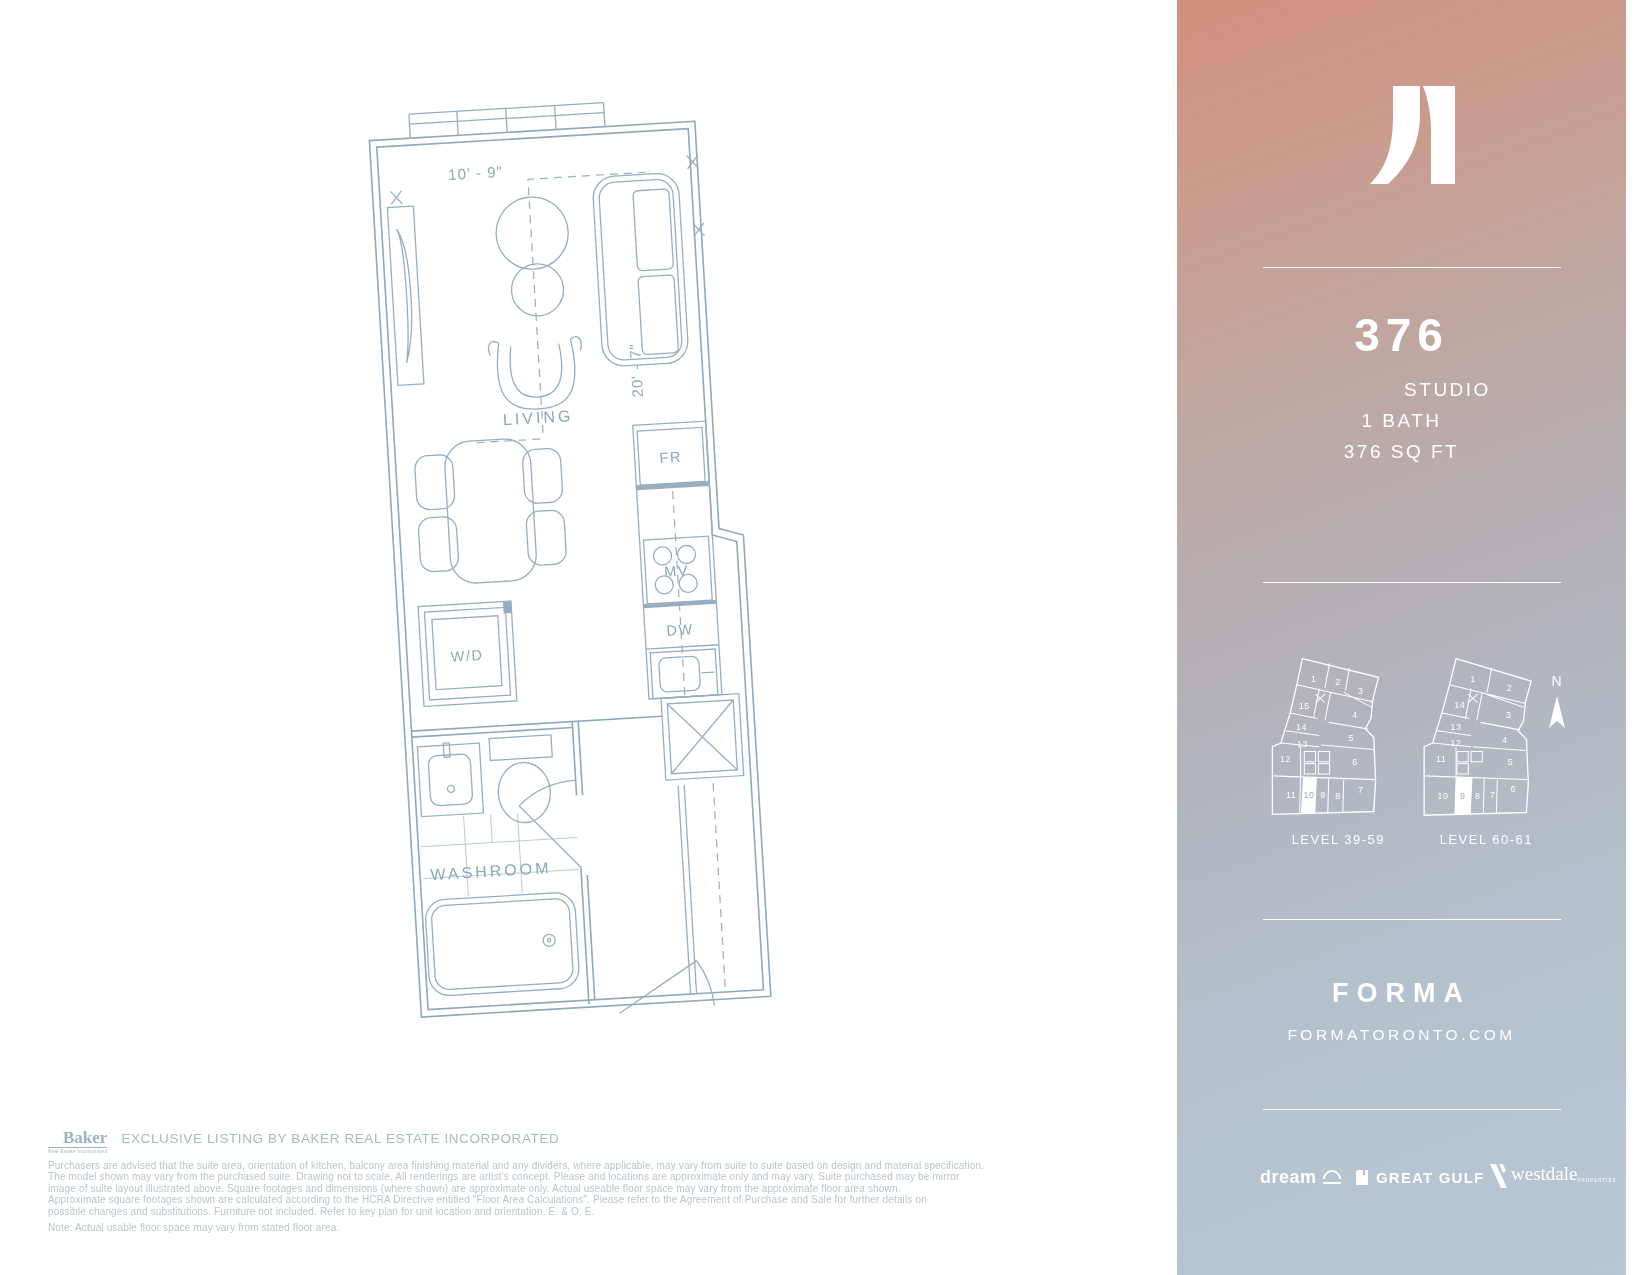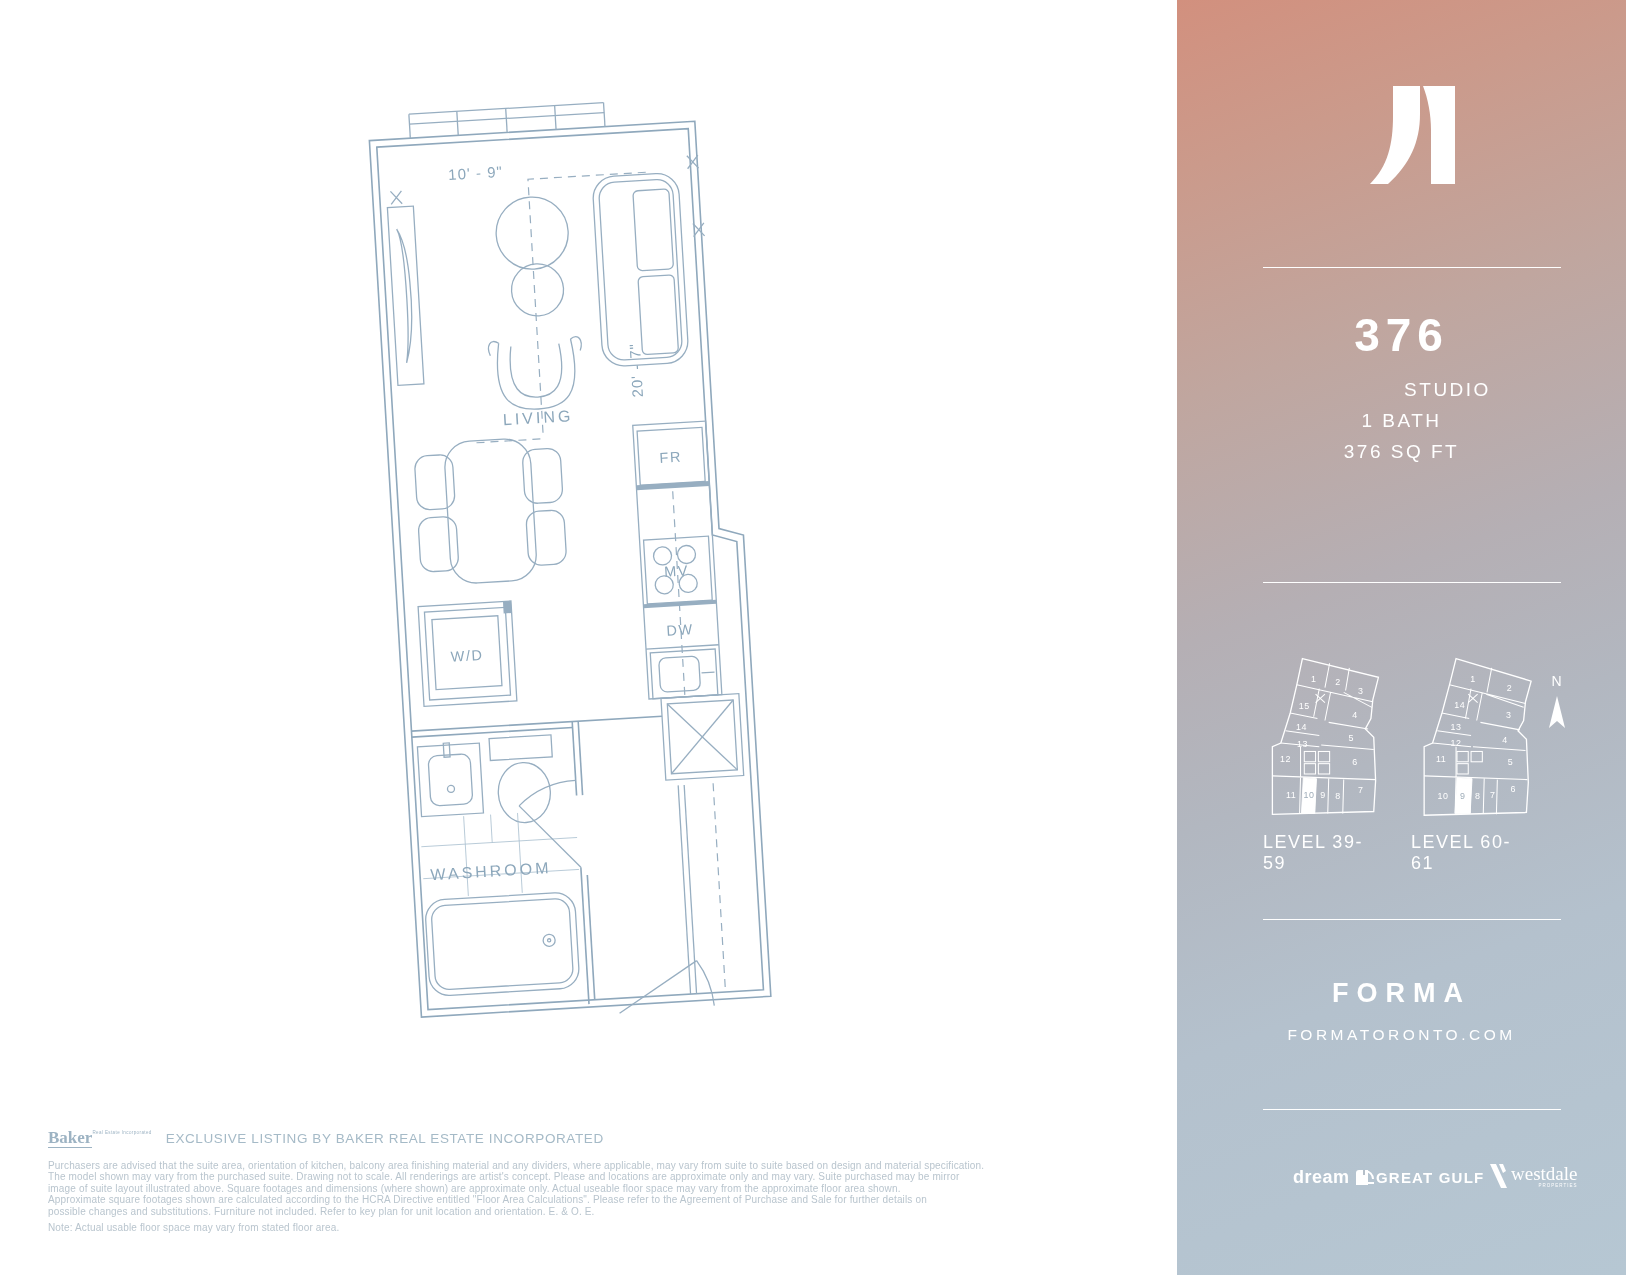--- a/index.html
+++ b/index.html
@@ -7,57 +7,57 @@
         font-family:"Liberation Sans",sans-serif;}
   
   .panel{position:absolute;left:1177px;top:0;width:449px;height:1275px;
          background:linear-gradient(160deg,#d2907e 0%,#cb9a8b 12%,#c0a69f 28%,
                     #b5afb4 45%,#b2b7c0 58%,#b4c1cd 74%,#b6c7d3 100%);}
   .panel .divider{position:absolute;left:86px;width:298px;height:0;border-top:1.4px solid #ffffff;}
   .suite-number{position:absolute;left:0;top:308px;width:100%;text-align:center;color:#fff;
                 font-size:46px;font-weight:600;letter-spacing:6px;}
   .suite-fact{position:absolute;left:0;width:100%;text-align:center;color:#fff;
               font-size:19px;font-weight:400;letter-spacing:2.5px;}
-  .level-label{position:absolute;color:#fff;font-size:18px;letter-spacing:1.5px;text-align:left;}
+  .level-label{position:absolute;color:#fff;font-size:13px;letter-spacing:1.5px;text-align:right;}
   .forma{position:absolute;left:0;top:978px;width:100%;text-align:center;color:#fff;
          font-size:27px;font-weight:700;letter-spacing:8px;}
   .forma-url{position:absolute;left:0;top:1026px;width:100%;text-align:center;color:#fff;
              font-size:15.5px;letter-spacing:3.5px;}
   .kp-num{font:9.5px "Liberation Sans",sans-serif;fill:#ffffff;text-anchor:middle;letter-spacing:.5px;}
   .kp-num.hl{fill:#9fadb9;}
   .kp line,.kp polyline,.kp polygon:not(.hlunit),.kp rect,.kp path{
        fill:none;stroke:#ffffff;stroke-width:1.4;stroke-linejoin:miter;}
   .kp .thin{stroke-width:1.1;}
   .kp .hlunit{fill:#ffffff;stroke:#ffffff;stroke-width:1;}
   .north-n{font:14px "Liberation Sans",sans-serif;fill:#fff;text-anchor:middle;letter-spacing:1px;}
   
   .partners{position:absolute;top:1164px;left:0;width:100%;height:36px;color:#fff;}
-  .p-dream{position:absolute;left:83px;top:4px;display:flex;align-items:flex-end;gap:4px;margin-left:33px;}
+  .p-dream{position:absolute;left:83px;top:4px;display:flex;align-items:flex-end;gap:4px;}
   .p-dream .word{font-size:18px;font-weight:700;letter-spacing:.5px;line-height:16px;}
   .p-gg{position:absolute;left:178px;top:5px;display:flex;align-items:flex-end;gap:7px;}
   .p-gg .word{font-size:15px;font-weight:700;letter-spacing:1.2px;}
   .p-wd{position:absolute;left:313px;top:0;display:flex;align-items:flex-start;gap:3px;}
-  .p-wd .stack{display:flex;flex-direction:column;align-items:flex-end;}
+  .p-wd .stack{display:flex;flex-direction:row;align-items:flex-end;}
   .p-wd .word{font-family:"Liberation Serif",serif;font-size:19px;line-height:19px;}
   .p-wd .sub{font-size:4.5px;letter-spacing:1px;}
   
   .plan-svg{position:absolute;left:320px;top:70px;}
   .plan-svg line,.plan-svg path,.plan-svg rect,.plan-svg circle,.plan-svg ellipse,.plan-svg polyline{
       fill:none;stroke:#97aec1;stroke-width:1.3;}
   .plan-svg .wall{stroke:#8fa8bc;stroke-width:1.6;}
   .plan-svg .dash{stroke-dasharray:8,6;stroke-width:1.2;}
   .plan-svg .tile{stroke-width:.8;stroke:#aabfcf;}
   .plan-svg .fillwall{fill:#97aec1;stroke:none;}
   .plan-svg text{fill:#8ca7bb;font-family:"Liberation Sans",sans-serif;stroke:none;}
   .lbl-room{font-size:16px;letter-spacing:3px;text-anchor:middle;}
   .lbl-sm{font-size:14.5px;letter-spacing:1.5px;text-anchor:middle;}
   .lbl-dim{font-size:15px;letter-spacing:1px;text-anchor:middle;}
   
   .baker-row{position:absolute;left:48px;top:1129px;display:flex;align-items:flex-start;gap:14px;}
-  .baker-logo{display:flex;flex-direction:row;}
+  .baker-logo{display:flex;flex-direction:column;text-align:right;}
   .baker-word{font-family:"Liberation Serif",serif;font-weight:700;font-size:17px;line-height:17px;
               color:#9db3c3;border-bottom:1.5px solid #9db3c3;padding-bottom:1px;}
   .baker-sub{font-size:4.5px;color:#9db3c3;letter-spacing:.4px;margin-top:1px;}
   .exclusive{font-size:13.5px;color:#a5bac7;letter-spacing:.6px;margin-top:2px;}
   .disclaimer{position:absolute;left:48px;top:1160px;width:1110px;color:#b9c5ce;
               font-size:10px;line-height:11.4px;letter-spacing:.15px;}
   .disclaimer div{white-space:nowrap;}
   .note{position:absolute;left:48px;top:1222px;color:#b9c5ce;font-size:10px;letter-spacing:.15px;}
 </style>
 </head>

